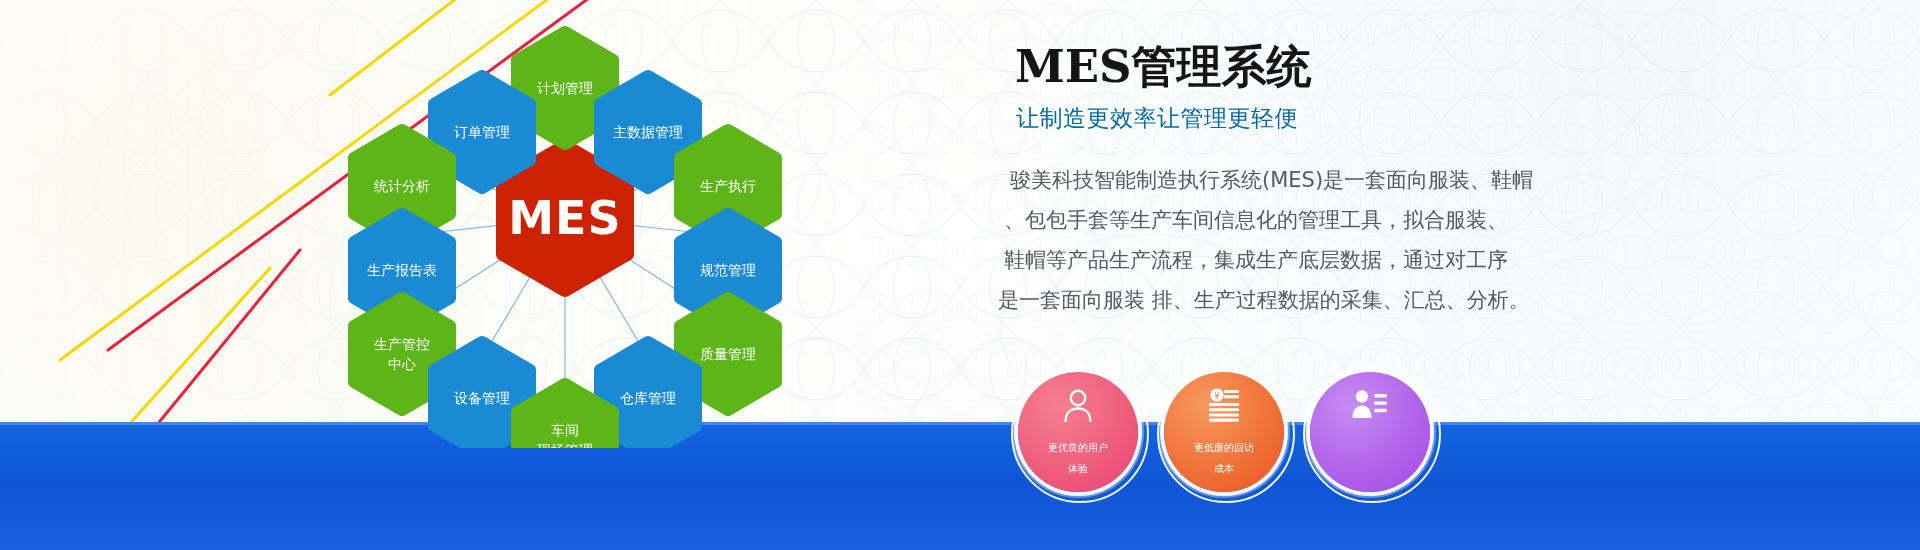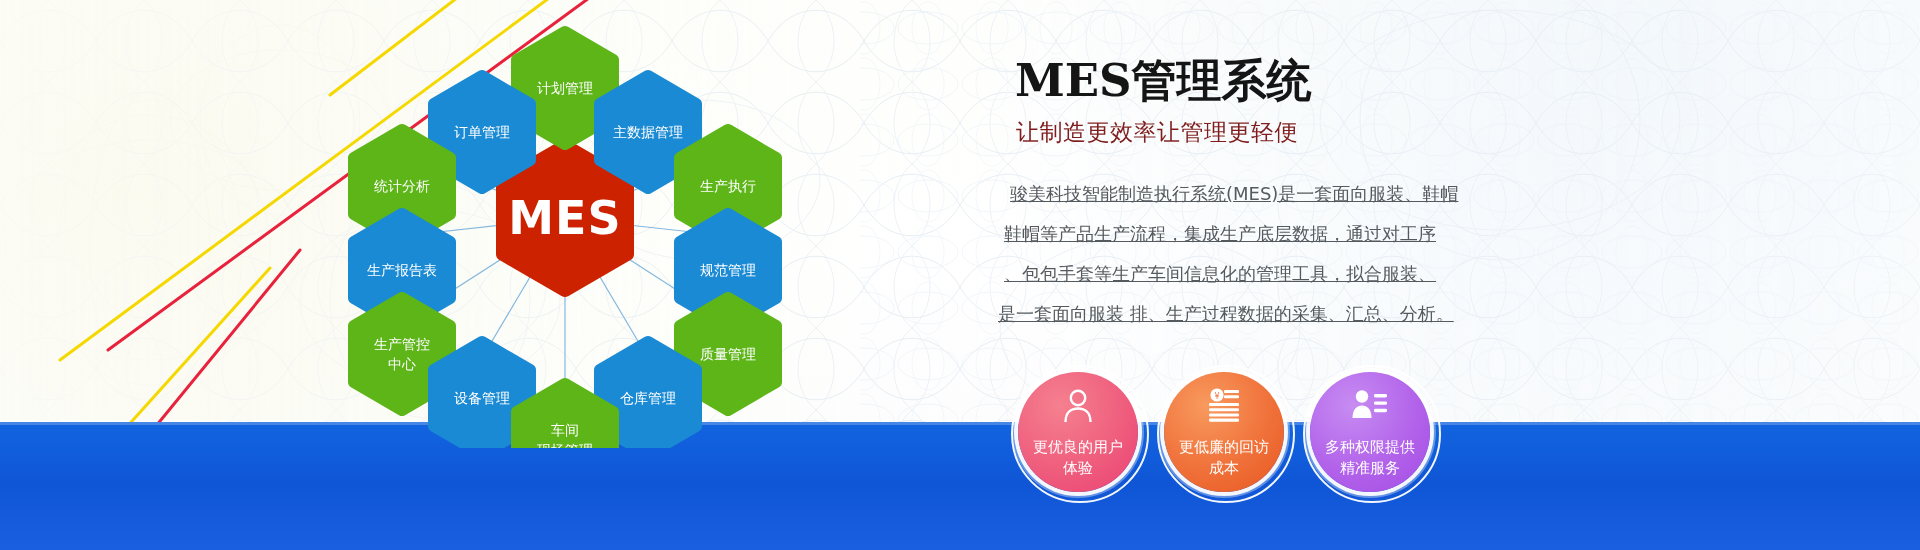--- a/index.html
+++ b/index.html
@@ -33,33 +33,33 @@
   
   .hexwrap{position:absolute;left:330px;top:18px;width:470px;height:420px;}
   .hexwrap svg{display:block;}
   .hexlabel{
     font-family:"DejaVu Sans","Liberation Sans",sans-serif;
     fill:#ffffff;font-size:14px;text-anchor:middle;
   }
   .hexlabel.center{font-size:46px;font-weight:bold;letter-spacing:1px;}
   
   .right{
-    position:absolute;left:1010px;top:58px;width:600px;
+    position:absolute;left:1010px;top:44px;width:600px;
   }
   .title{
     font-family:"DejaVu Serif","Liberation Serif",serif;
     font-size:45px;font-weight:bold;color:#151515;line-height:1;
     letter-spacing:0px;margin:0 0 14px 5px;
   }
   .subtitle{
-    font-size:23px;color:#7f1d1d;margin:2px 0 26px 6px;letter-spacing:.5px;
+    font-size:23px;color:#0369a1;margin:2px 0 26px 6px;letter-spacing:.5px;
   }
   .desc{
-    font-size:18px;color:#555a5e;line-height:40px;margin:0 0 0 0;
-    width:560px;text-align:justify;text-decoration:underline;
+    font-size:21px;color:#555a5e;line-height:40px;margin:0 0 0 0;
+    width:560px;text-align:justify;
   }
   .desc div{white-space:nowrap;}
   .desc div:nth-child(2),.desc div:nth-child(3){text-indent:-6px;}
   .desc div:nth-child(4),.desc div:nth-child(5){text-indent:-12px;}
   
   .badges{
     position:absolute;left:1018px;top:372px;display:flex;gap:26px;
   }
   .badge{
     position:relative;width:120px;height:120px;border-radius:50%;
@@ -69,21 +69,21 @@
   }
   .badge .ring{
     position:absolute;left:-7px;top:-7px;width:134px;height:134px;border-radius:50%;
     border:2px solid rgba(255,255,255,0.95);pointer-events:none;
   }
   .badge .bicon{
     position:absolute;left:0;right:0;top:13px;height:42px;
     display:flex;align-items:center;justify-content:center;
   }
   .badge .btext{
-    position:relative;z-index:2;color:#fff;font-size:15px;line-height:21px;
+    position:relative;z-index:2;color:#fff;font-size:10px;line-height:21px;
     text-align:center;width:108px;
   }
   .b1{background:radial-gradient(circle at 35% 28%,#56c0f5 0%,#2aa6ef 55%,#1f93e6 100%);}
   .b2{background:radial-gradient(circle at 35% 28%,#f5808f 0%,#ef5e7d 55%,#ea3f73 100%);}
   .b3{background:radial-gradient(circle at 35% 28%,#f89a5e 0%,#f0713a 55%,#e8561f 100%);}
   .b4{background:radial-gradient(circle at 35% 28%,#c78cf2 0%,#b263ea 55%,#a44be4 100%);}
 </style>
 </head>
 <body>
 
@@ -228,22 +228,22 @@
         <text class="hexlabel" x="235" y="437">现场管理</text>
       </g>
     </svg>
   </div>
 
   <div class="right">
     <h1 class="title">MES管理系统</h1>
     <div class="subtitle">让制造更效率让管理更轻便</div>
     <div class="desc">
       <div>骏美科技智能制造执行系统(MES)是一套面向服装、鞋帽</div>
+      <div>、包包手套等生产车间信息化的管理工具，拟合服装、</div>
       <div>鞋帽等产品生产流程，集成生产底层数据，通过对工序</div>
-      <div>、包包手套等生产车间信息化的管理工具，拟合服装、</div>
       <div>是一套面向服装 排、生产过程数据的采集、汇总、分析。</div>
     </div>
   </div>
 
   <div class="badges">
 
 
     <div class="badge b2">
       <span class="ring"></span>
       <span class="bicon">
@@ -288,20 +288,16 @@
         <svg width="38" height="38" viewBox="0 0 38 38">
           <g fill="#ffffff">
             <circle cx="11" cy="9.5" r="6.2"></circle>
             <path d="M1.5 31 C1.5 22.5 5.8 18.5 11 18.5 C16.2 18.5 20.5 22.5 20.5 31 Z"></path>
             <rect x="23" y="7" width="13" height="3.4" rx="1.4"></rect>
             <rect x="23" y="14.4" width="13" height="3.4" rx="1.4"></rect>
             <rect x="23" y="21.8" width="13" height="3.4" rx="1.4"></rect>
           </g>
         </svg>
       </span>
-      <span class="btext">
-        <span>多种权限提供</span><br>
-        <span>精准服务</span>
-      </span>
     </div>
 
   </div>
 </div>
 
 </body></html>

